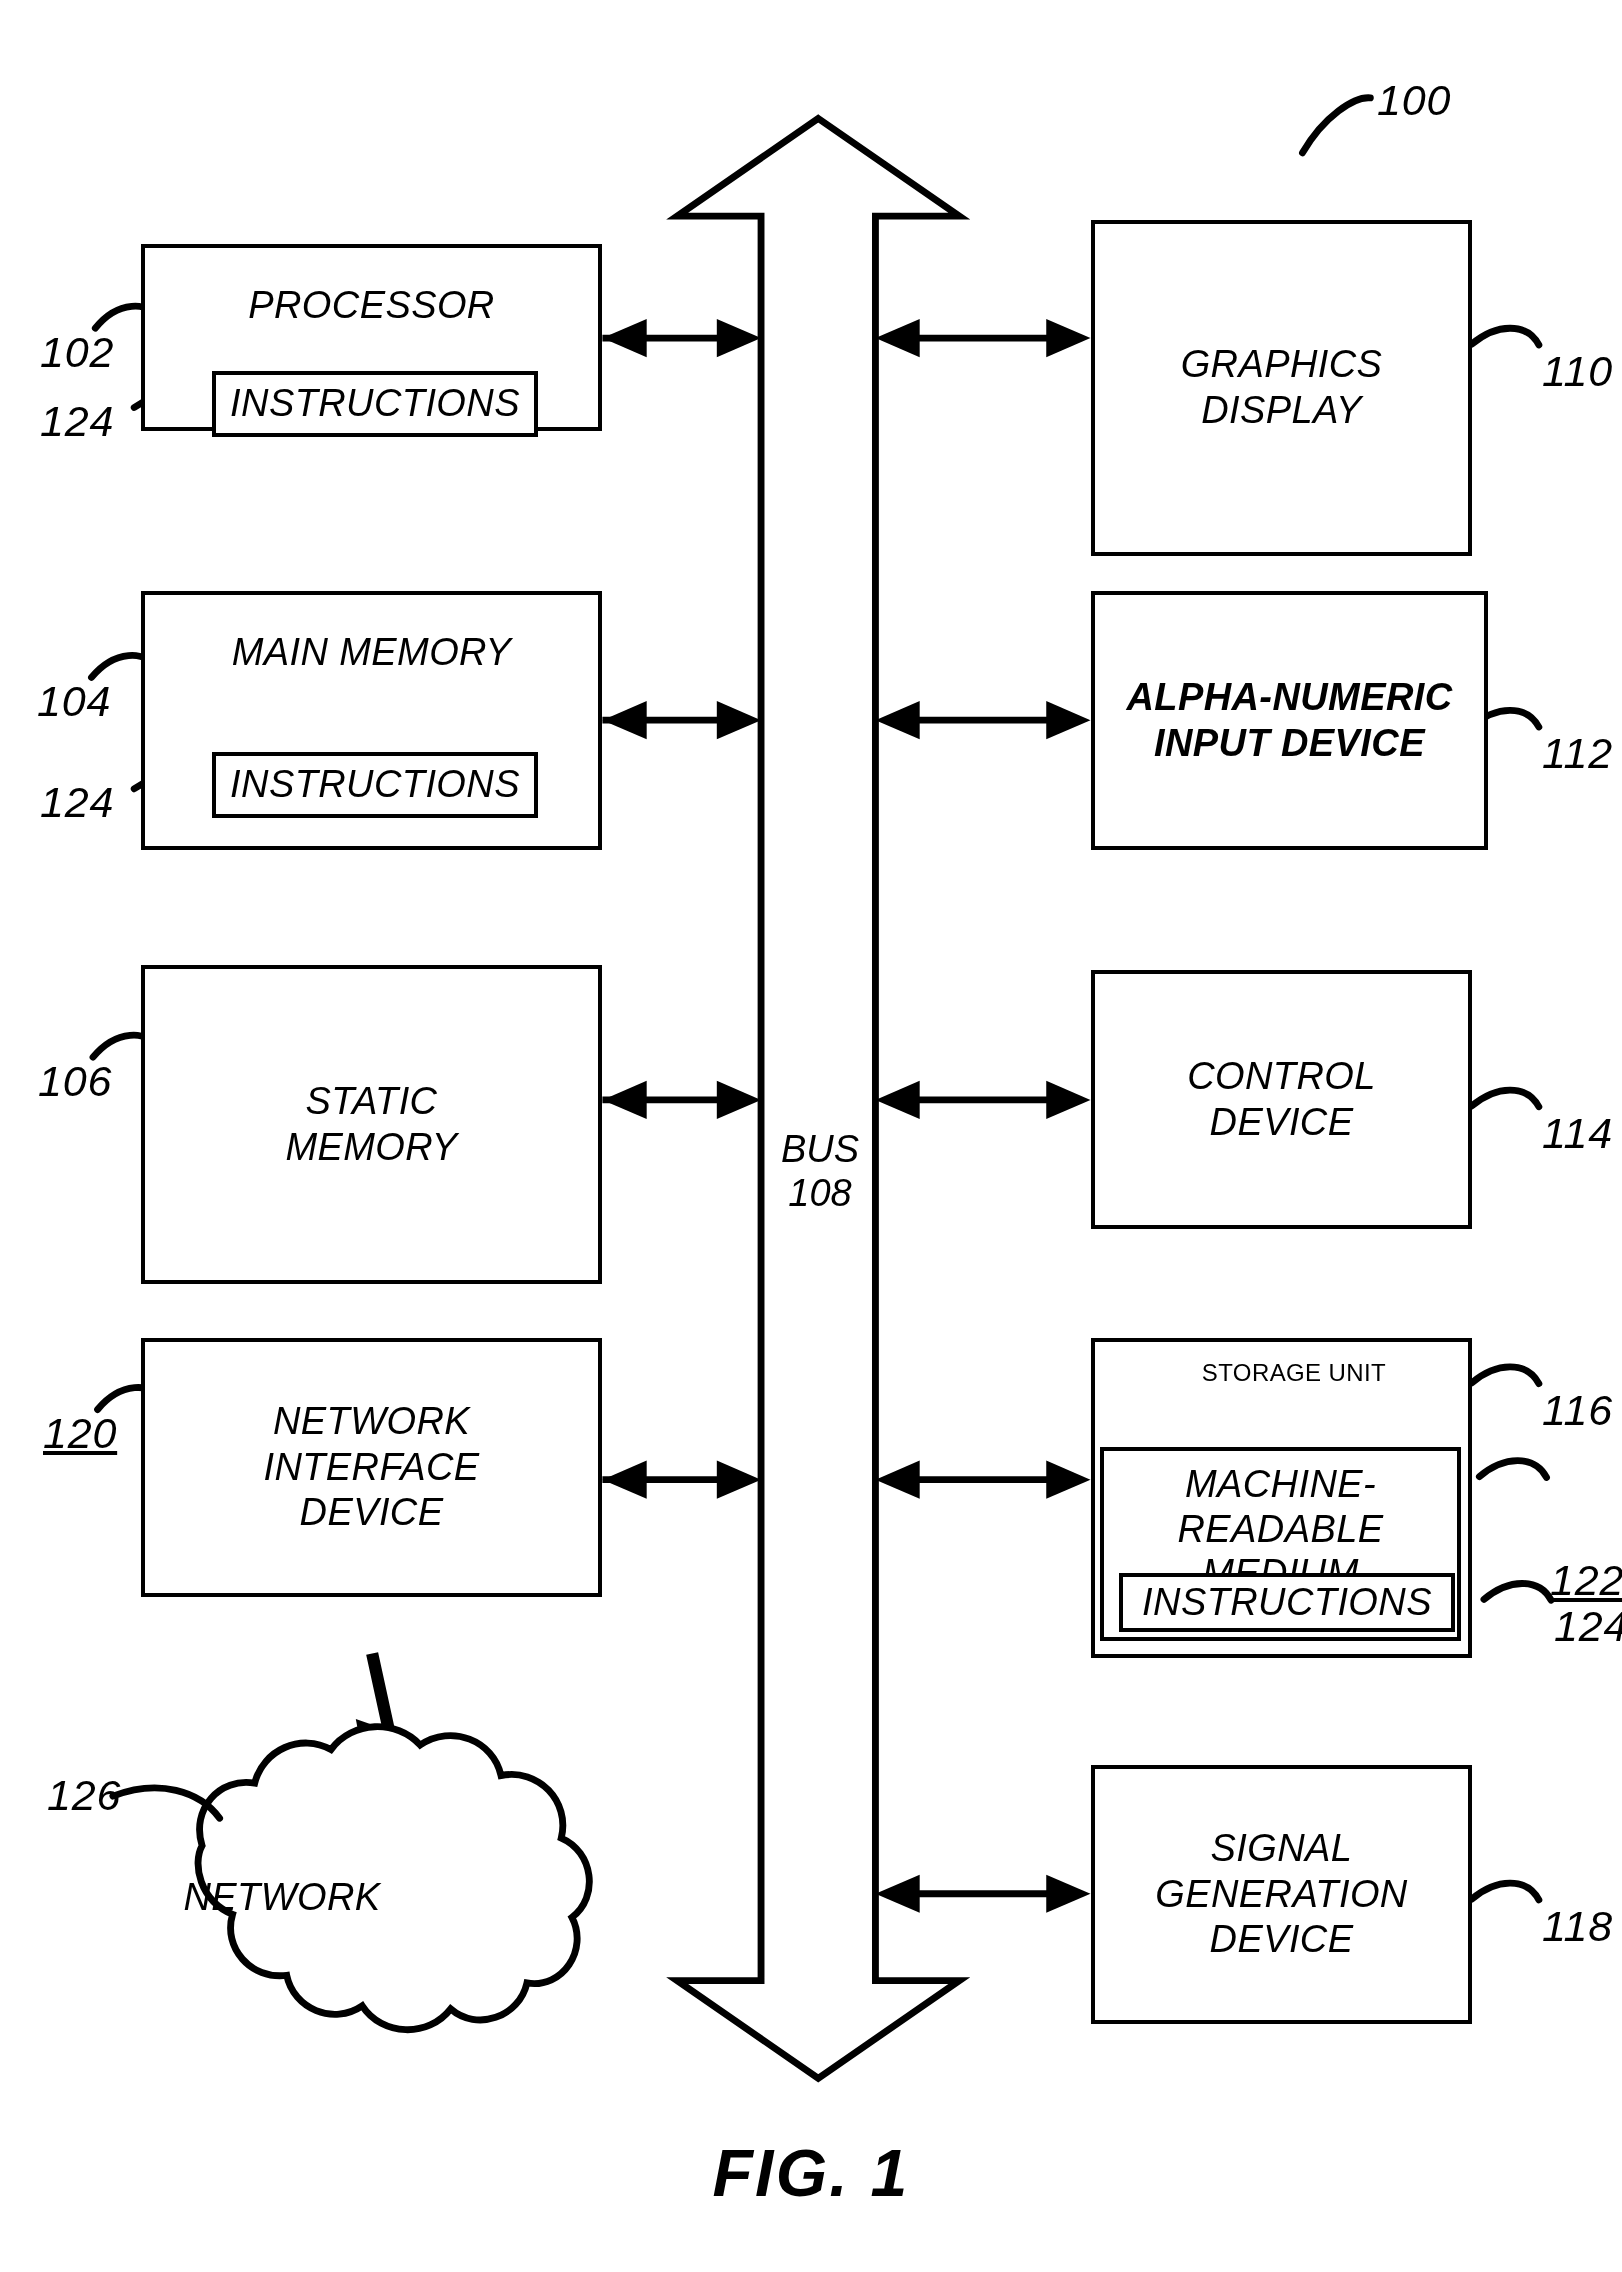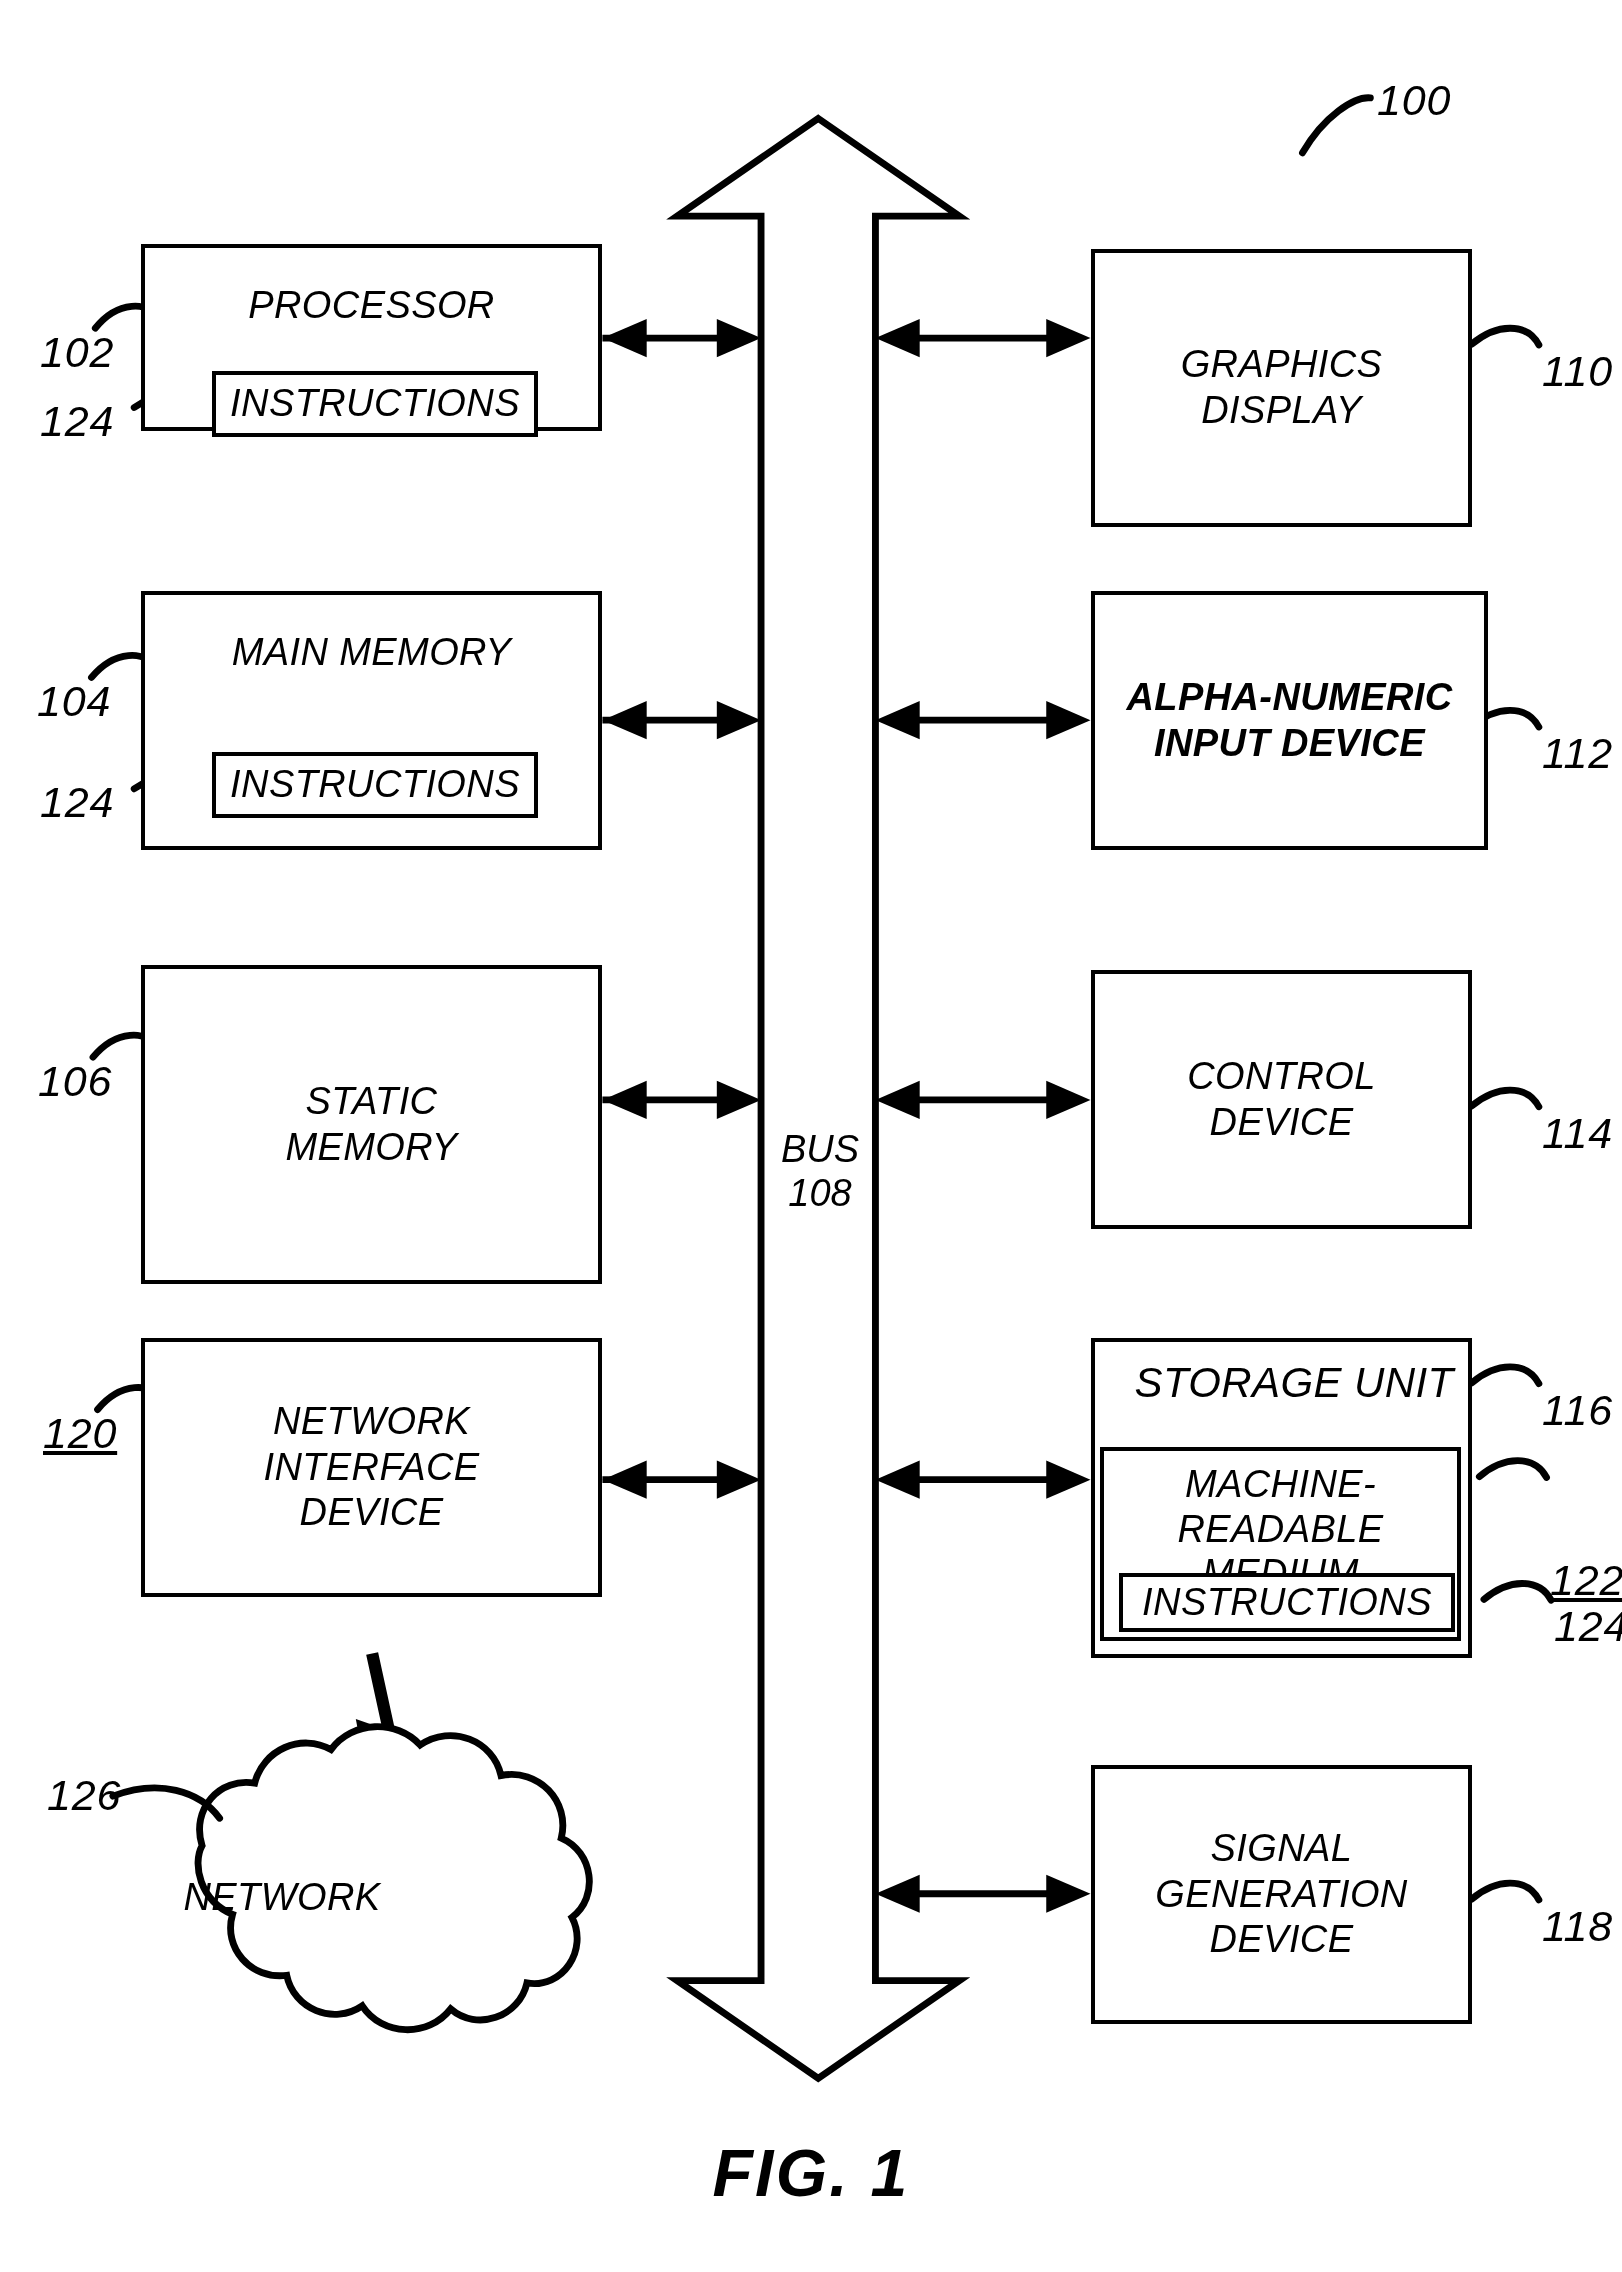--- a/index.html
+++ b/index.html
@@ -74,22 +74,21 @@
     letter-spacing: 0.4px;
     white-space: nowrap;
   }
 
   
   .su-title {
     position: absolute;
     left: 0; right: 0;
     top: 17px;
     text-align: center;
-    font-style: italic;
-    font-size: 42px;
+    font-size: 24px;
     letter-spacing: 0.4px;
     padding-left: 25px;
   }
   .mrm-box {
     position: absolute;
     box-sizing: border-box;
     border: 4.6px solid #000;
     background: #ffffff;
   }
   .mrm-label {
@@ -295,21 +294,21 @@
     <div class="block-label">STATIC
 MEMORY</div>
   </div>
 
   <div class="block" style="left:141px; top:1338px; width:461px; height:259px;">
     <div class="block-label">NETWORK
 INTERFACE
 DEVICE</div>
   </div>
 
-  <div class="block" style="left:1091px; top:249px; width:381px; height:278px;">
+  <div class="block" style="left:1091px; top:220px; width:381px; height:336px;">
     <div class="block-label">GRAPHICS
 DISPLAY</div>
   </div>
 
   <div class="block" style="left:1091px; top:591px; width:397px; height:259px;font-weight:bold;">
     <div class="block-label">ALPHA-NUMERIC
 INPUT DEVICE</div>
   </div>
 
   <div class="block" style="left:1091px; top:970px; width:381px; height:259px;">

